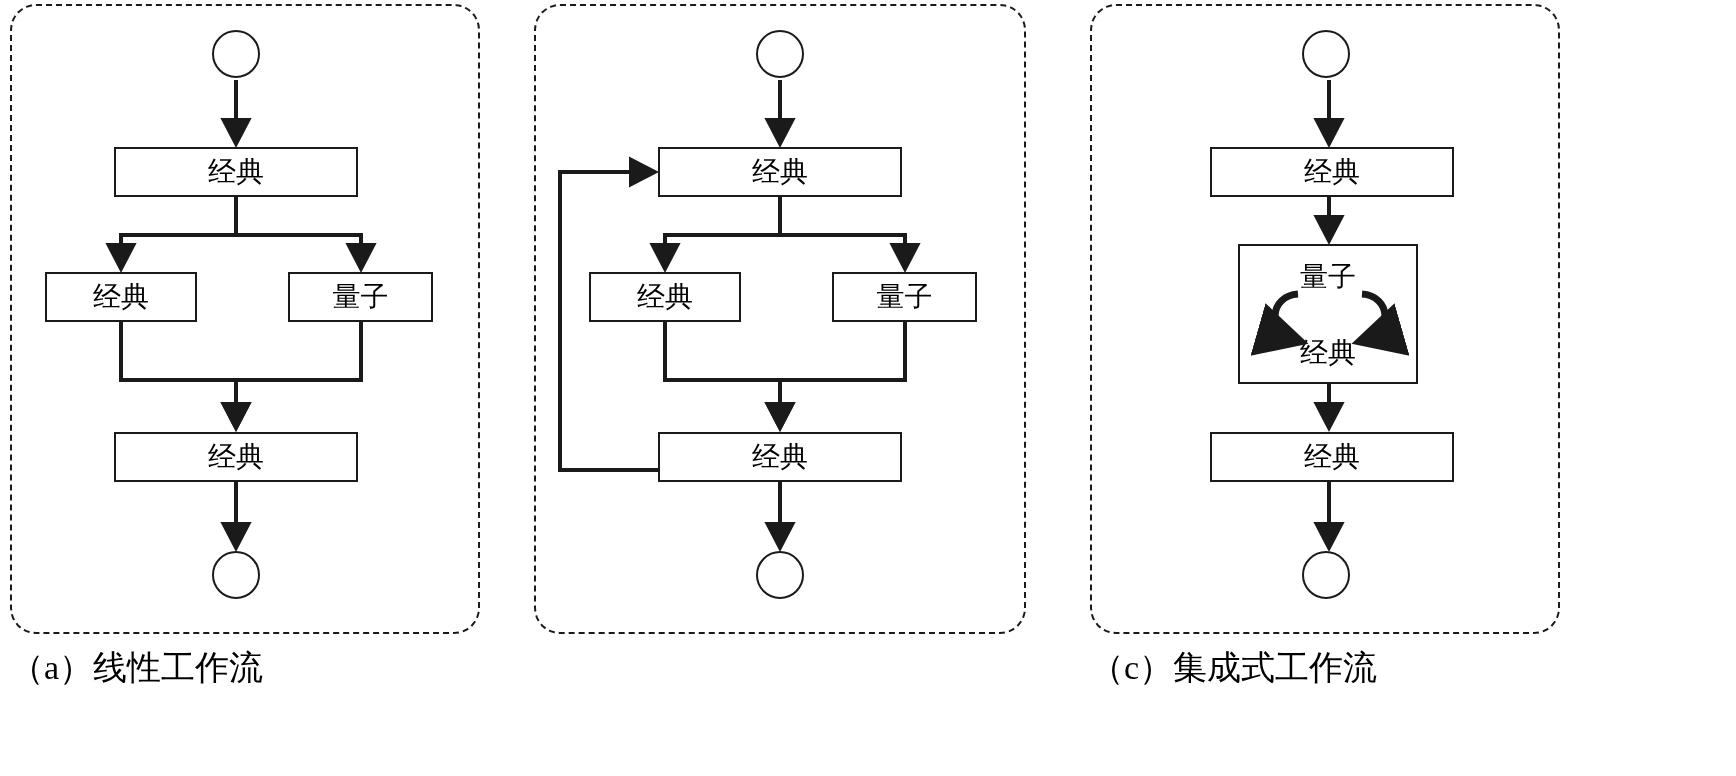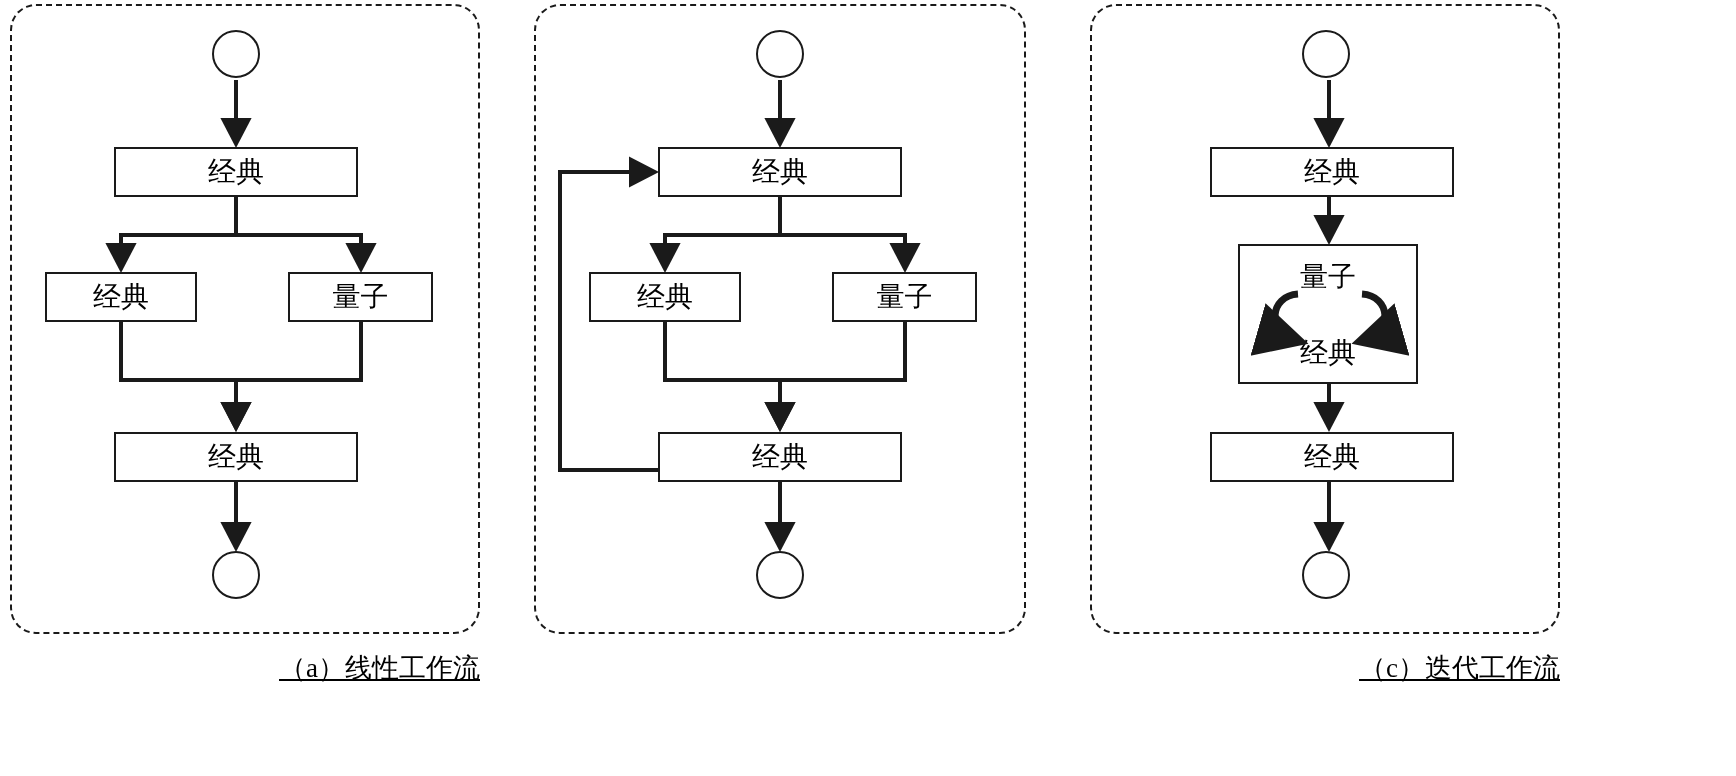--- a/index.html
+++ b/index.html
@@ -29,25 +29,24 @@
   }
   #panel-a { left: 10px;  width: 470px; }
   #panel-b { left: 534px; width: 492px; }
   #panel-c { left: 1090px; width: 470px; }
 
   .caption {
     position: absolute;
     top: 648px;
     height: 40px;
     line-height: 40px;
-    font-size: 27px;
-    text-align: right;
+    font-size: 34px;
+    text-align: left;
     white-space: nowrap;
     font-family: "Liberation Serif", serif;
-    text-decoration: underline;
   }
   #caption-a { left: 10px;  width: 470px; }
   #caption-b { left: 534px; width: 492px; }
   #caption-c { left: 1090px; width: 470px; }
 
   .svgwrap {
     position: absolute;
     left: 0;
     top: 0;
     width: 1736px;
@@ -175,15 +174,15 @@
       <path d="M1329,482 L1329,544"></path>
     </g>
 
     <g stroke="#1a1a1a" stroke-width="7" fill="none" stroke-linecap="butt" marker-end="url(#arrow)">
       <path d="M1298,294 C1269,296 1267,332 1295,340"></path>
       <path d="M1362,294 C1391,296 1393,332 1365,340"></path>
     </g>
   </svg>
 
   <div class="caption" id="caption-a">（a）线性工作流</div>
-  <div class="caption" id="caption-c">（c）迭代工作流</div>
+  <div class="caption" id="caption-c">（c）集成式工作流</div>
 
 </div>
 
 </body></html>

